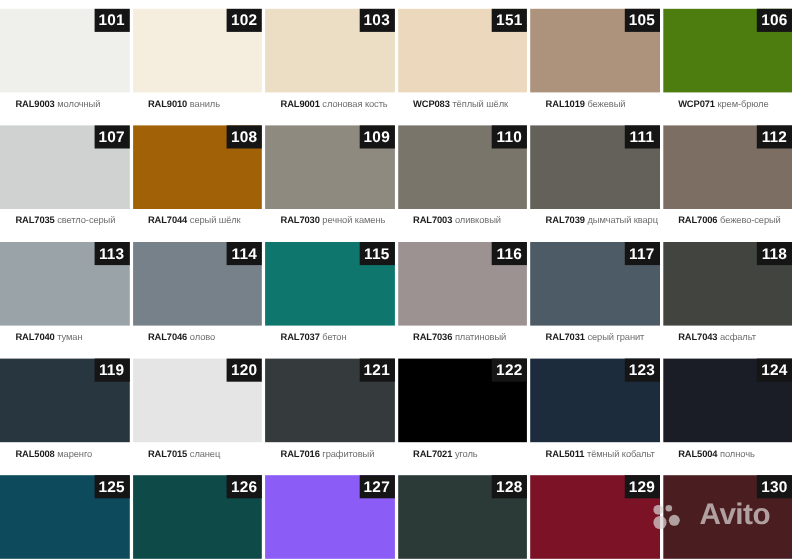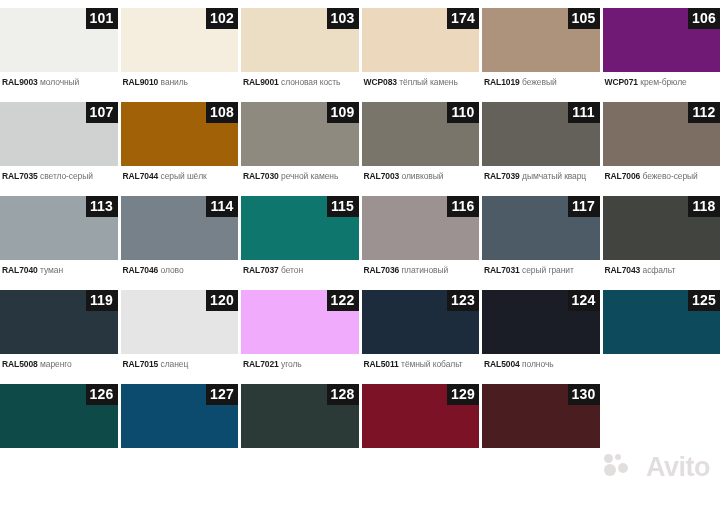--- a/index.html
+++ b/index.html
@@ -25,21 +25,21 @@
   }
 
   .swatch-cell {
     position: relative;
     width: 100%;
   }
 
   .swatch-color {
     position: relative;
     width: 100%;
-    height: 64px;
+    height: 76px;
     margin-top: 8px;
     display: block;
     text-decoration: underline;
   }
 
   .swatch-badge {
     position: absolute;
     top: 0;
     right: 0;
     background: #151515;
@@ -49,44 +49,44 @@
     line-height: 21px;
     height: 21px;
     min-width: 32px;
     text-align: center;
     padding: 0 4px;
     letter-spacing: 0.2px;
     font-family: "Liberation Sans", "DejaVu Sans", sans-serif;
   }
 
   .swatch-label {
-    padding: 5px 0 6px 2px;
+    padding: 5px 0 6px 14px;
     font-size: 8.5px;
     line-height: 11px;
     white-space: nowrap;
     overflow: hidden;
     color: #6e6e6e;
   }
   .swatch-code {
     font-weight: 700;
     color: #1b1b1b;
     letter-spacing: -0.1px;
   }
   .swatch-name {
     color: #6f6f6f;
     letter-spacing: -0.1px;
   }
 
   
   #avito-watermark {
     position: absolute;
-    right: 10px;
+    right: 20px;
     bottom: 28px;
     display: flex;
-    align-items: flex-start;
+    align-items: flex-end;
     gap: 16px;
     opacity: 0.72;
     pointer-events: none;
   }
   #avito-watermark .dots {
     position: relative;
     width: 26px;
     height: 22px;
   }
   #avito-watermark .dots i {
@@ -125,32 +125,32 @@
       <div class="swatch-label"><span class="swatch-code">RAL9010</span> <span class="swatch-name">ваниль</span></div>
     </div>
     <div class="swatch-cell">
       <div class="swatch-color" style="background: rgb(236, 221, 197);">
         <div class="swatch-badge">103</div>
       </div>
       <div class="swatch-label"><span class="swatch-code">RAL9001</span> <span class="swatch-name">слоновая кость</span></div>
     </div>
     <div class="swatch-cell">
       <div class="swatch-color" style="background: rgb(236, 217, 189);">
-        <div class="swatch-badge">174</div>
-      </div>
-      <div class="swatch-label"><span class="swatch-code">WCP083</span> <span class="swatch-name">тёплый камень</span></div>
+        <div class="swatch-badge">151</div>
+      </div>
+      <div class="swatch-label"><span class="swatch-code">WCP083</span> <span class="swatch-name">тёплый шёлк</span></div>
     </div>
     <div class="swatch-cell">
       <div class="swatch-color" style="background: rgb(173, 147, 123);">
         <div class="swatch-badge">105</div>
       </div>
       <div class="swatch-label"><span class="swatch-code">RAL1019</span> <span class="swatch-name">бежевый</span></div>
     </div>
     <div class="swatch-cell">
-      <div class="swatch-color" style="background: #701a75;">
+      <div class="swatch-color" style="background: #4d7c0f;">
         <div class="swatch-badge">106</div>
       </div>
       <div class="swatch-label"><span class="swatch-code">WCP071</span> <span class="swatch-name">крем-брюле</span></div>
     </div>
     <div class="swatch-cell">
       <div class="swatch-color" style="background: rgb(207, 210, 208);">
         <div class="swatch-badge">107</div>
       </div>
       <div class="swatch-label"><span class="swatch-code">RAL7035</span> <span class="swatch-name">светло-серый</span></div>
     </div>
@@ -226,21 +226,27 @@
       </div>
       <div class="swatch-label"><span class="swatch-code">RAL5008</span> <span class="swatch-name">маренго</span></div>
     </div>
     <div class="swatch-cell">
       <div class="swatch-color" style="background: #e5e5e5;">
         <div class="swatch-badge">120</div>
       </div>
       <div class="swatch-label"><span class="swatch-code">RAL7015</span> <span class="swatch-name">сланец</span></div>
     </div>
     <div class="swatch-cell">
-      <div class="swatch-color" style="background: #f0abfc;">
+      <div class="swatch-color" style="background: rgb(53, 58, 60);">
+        <div class="swatch-badge">121</div>
+      </div>
+      <div class="swatch-label"><span class="swatch-code">RAL7016</span> <span class="swatch-name">графитовый</span></div>
+    </div>
+    <div class="swatch-cell">
+      <div class="swatch-color" style="background: #000000;">
         <div class="swatch-badge">122</div>
       </div>
       <div class="swatch-label"><span class="swatch-code">RAL7021</span> <span class="swatch-name">уголь</span></div>
     </div>
     <div class="swatch-cell">
       <div class="swatch-color" style="background: rgb(28, 44, 60);">
         <div class="swatch-badge">123</div>
       </div>
       <div class="swatch-label"><span class="swatch-code">RAL5011</span> <span class="swatch-name">тёмный кобальт</span></div>
     </div>
@@ -256,21 +262,21 @@
       </div>
       <div class="swatch-label"><span class="swatch-code"></span> <span class="swatch-name"></span></div>
     </div>
     <div class="swatch-cell">
       <div class="swatch-color" style="background: rgb(13, 74, 72);">
         <div class="swatch-badge">126</div>
       </div>
       <div class="swatch-label"><span class="swatch-code"></span> <span class="swatch-name"></span></div>
     </div>
     <div class="swatch-cell">
-      <div class="swatch-color" style="background: #0c4a6e;">
+      <div class="swatch-color" style="background: #8b5cf6;">
         <div class="swatch-badge">127</div>
       </div>
       <div class="swatch-label"><span class="swatch-code"></span> <span class="swatch-name"></span></div>
     </div>
     <div class="swatch-cell">
       <div class="swatch-color" style="background: rgb(43, 58, 54);">
         <div class="swatch-badge">128</div>
       </div>
       <div class="swatch-label"><span class="swatch-code"></span> <span class="swatch-name"></span></div>
     </div>

